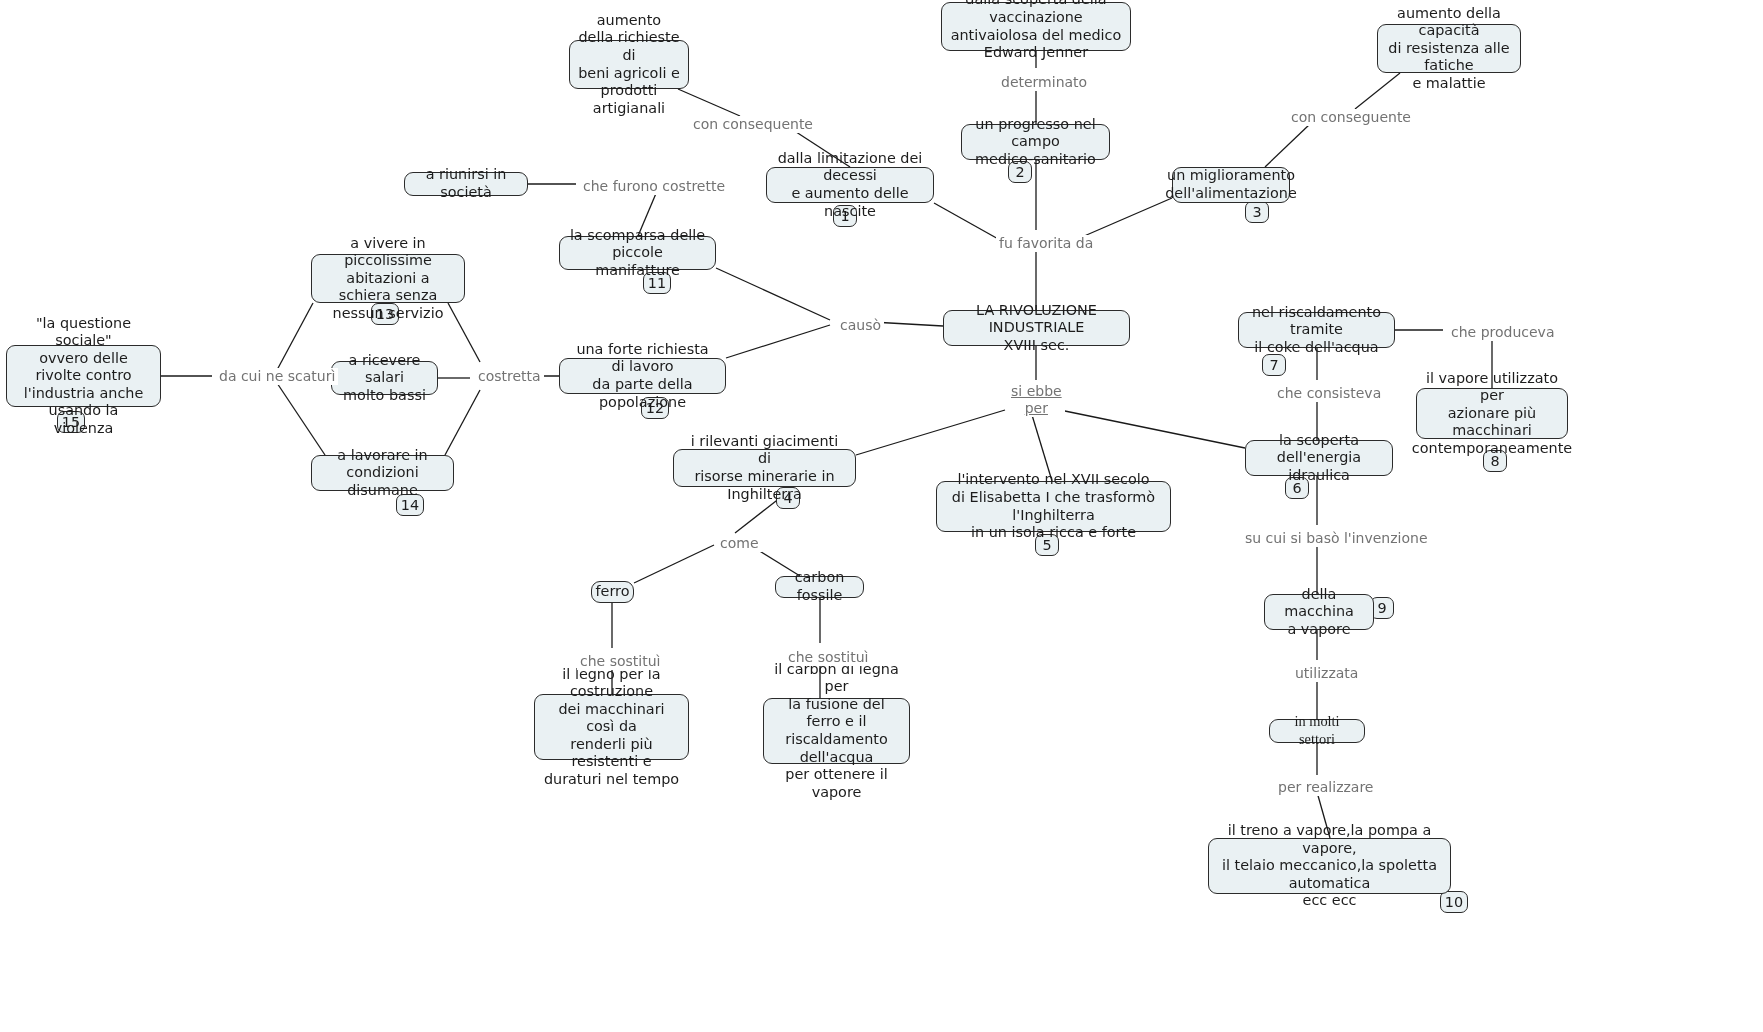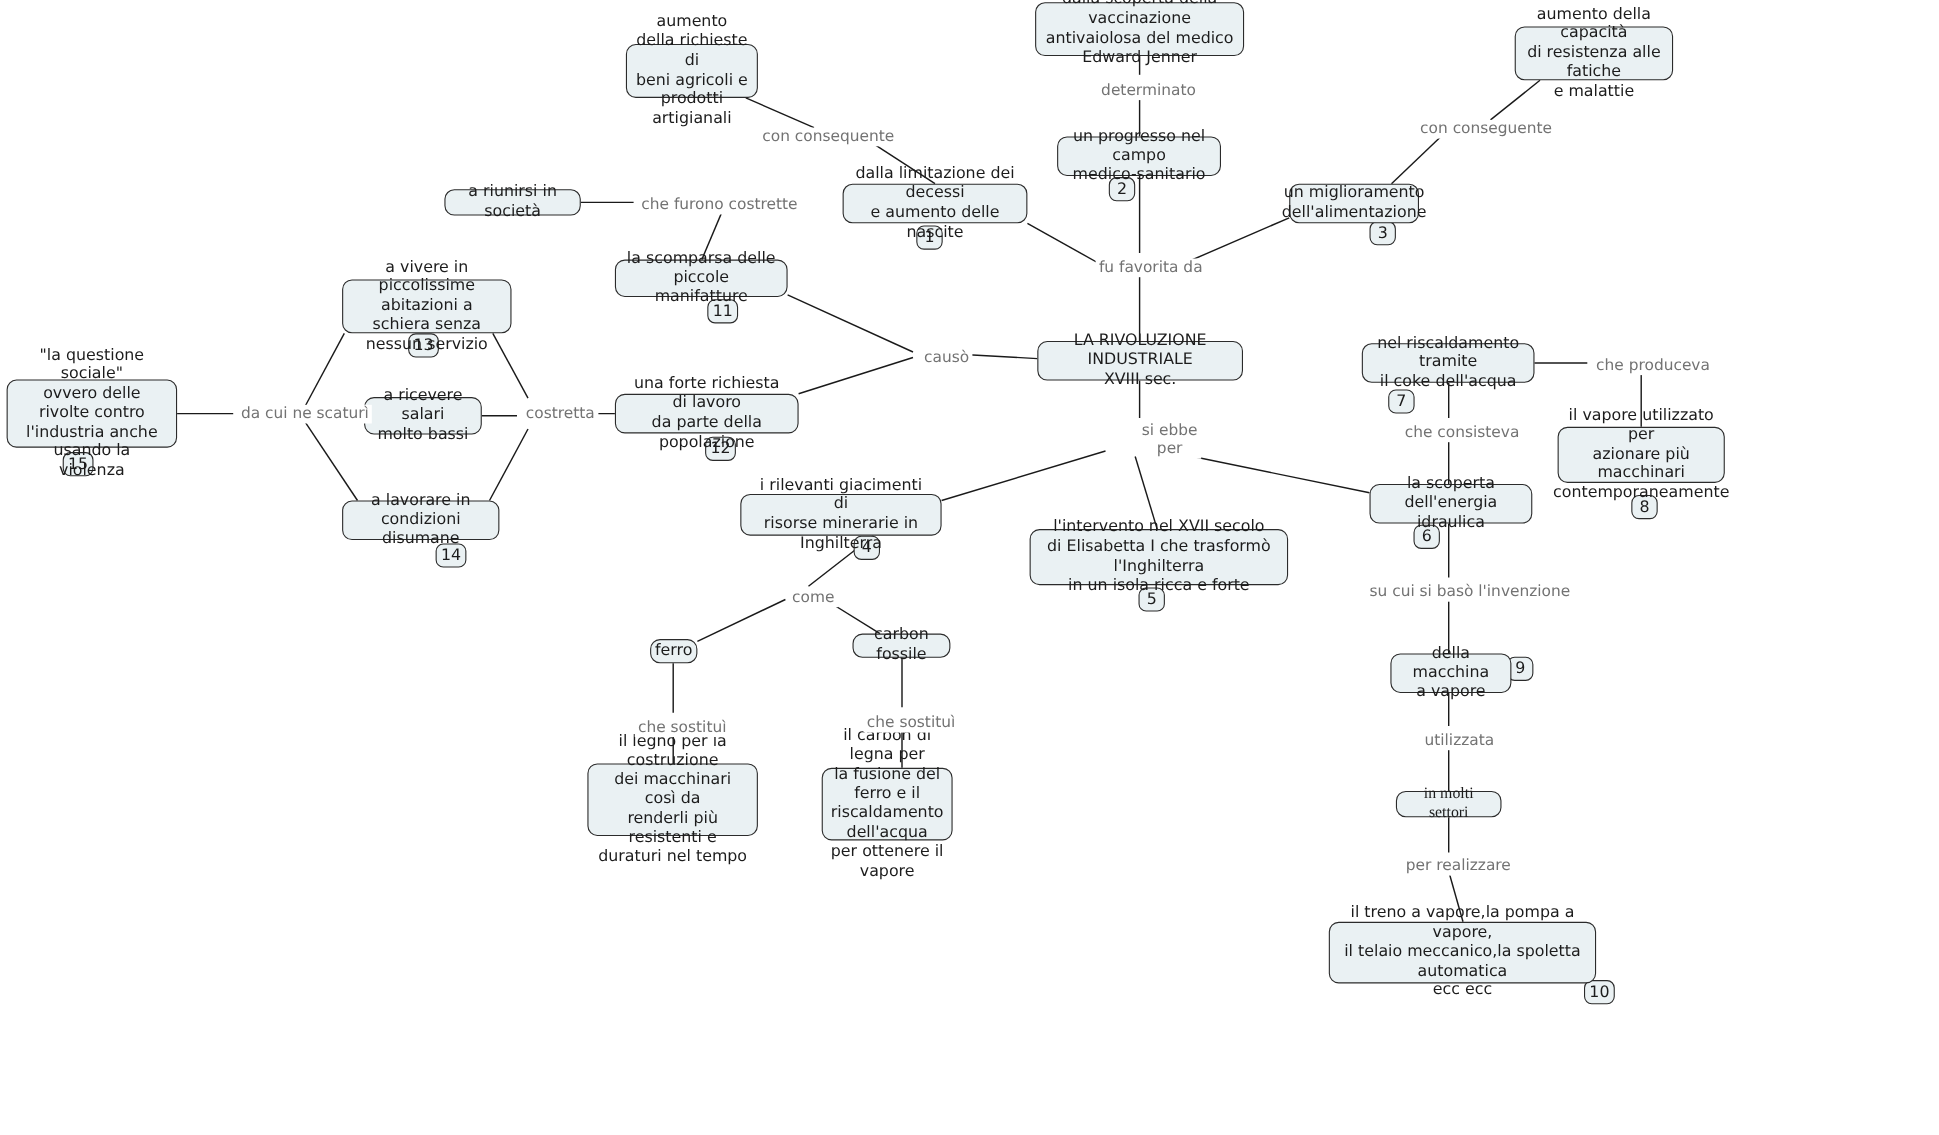--- a/index.html
+++ b/index.html
@@ -180,34 +180,34 @@
     <div class="node" style="left: 1377px; top: 24px; width: 144px; height: 49px;">aumento della capacità
 di resistenza alle fatiche
 e malattie</div>
     <div class="node" style="left: 404px; top: 172px; width: 124px; height: 24px;">a riunirsi in società</div>
     <div class="node" style="left: 591px; top: 581px; width: 43px; height: 22px;">ferro</div>
     <div class="node" style="left: 775px; top: 576px; width: 89px; height: 22px;">carbon fossile</div>
     <div class="node" style="left: 534px; top: 694px; width: 155px; height: 66px;">il legno per la costruzione
 dei macchinari così da
 renderli più resistenti e
 duraturi nel tempo</div>
-    <div class="node" style="left: 747px; top: 698px; width: 119px; height: 66px;">il carbon di legna per
+    <div class="node" style="left: 763px; top: 698px; width: 147px; height: 66px;">il carbon di legna per
 la fusione del ferro e il
 riscaldamento dell'acqua
 per ottenere il vapore</div>
     <div class="node" style="left: 1269px; top: 719px; width: 96px; height: 24px; font-family: Liberation Serif, serif;">in molti settori</div>
     <div class="linklabel" style="left: 998px; top: 74px;">determinato</div>
     <div class="linklabel" style="left: 690px; top: 116px;">con consequente</div>
     <div class="linklabel" style="left: 1288px; top: 109px;">con conseguente</div>
     <div class="linklabel" style="left: 580px; top: 178px;">che furono costrette</div>
     <div class="linklabel" style="left: 996px; top: 235px; text-align: right;">fu favorita da</div>
     <div class="linklabel" style="left: 837px; top: 317px;">causò</div>
     <div class="linklabel" style="left: 216px; top: 368px;">da cui ne scaturì</div>
     <div class="linklabel" style="left: 475px; top: 368px;">costretta</div>
-    <div class="linklabel" style="left: 1035px; top: 383px;">si ebbe
+    <div class="linklabel" style="left: 1008px; top: 383px; text-decoration: underline;">si ebbe
 per</div>
     <div class="linklabel" style="left: 1448px; top: 324px;">che produceva</div>
     <div class="linklabel" style="left: 1274px; top: 385px;">che consisteva</div>
     <div class="linklabel" style="left: 717px; top: 535px;">come</div>
     <div class="linklabel" style="left: 1242px; top: 530px;">su cui si basò l'invenzione</div>
     <div class="linklabel" style="left: 577px; top: 653px;">che sostituì</div>
     <div class="linklabel" style="left: 785px; top: 649px;">che sostituì</div>
     <div class="linklabel" style="left: 1292px; top: 665px;">utilizzata</div>
     <div class="linklabel" style="left: 1275px; top: 779px;">per realizzare</div>
   </div>

